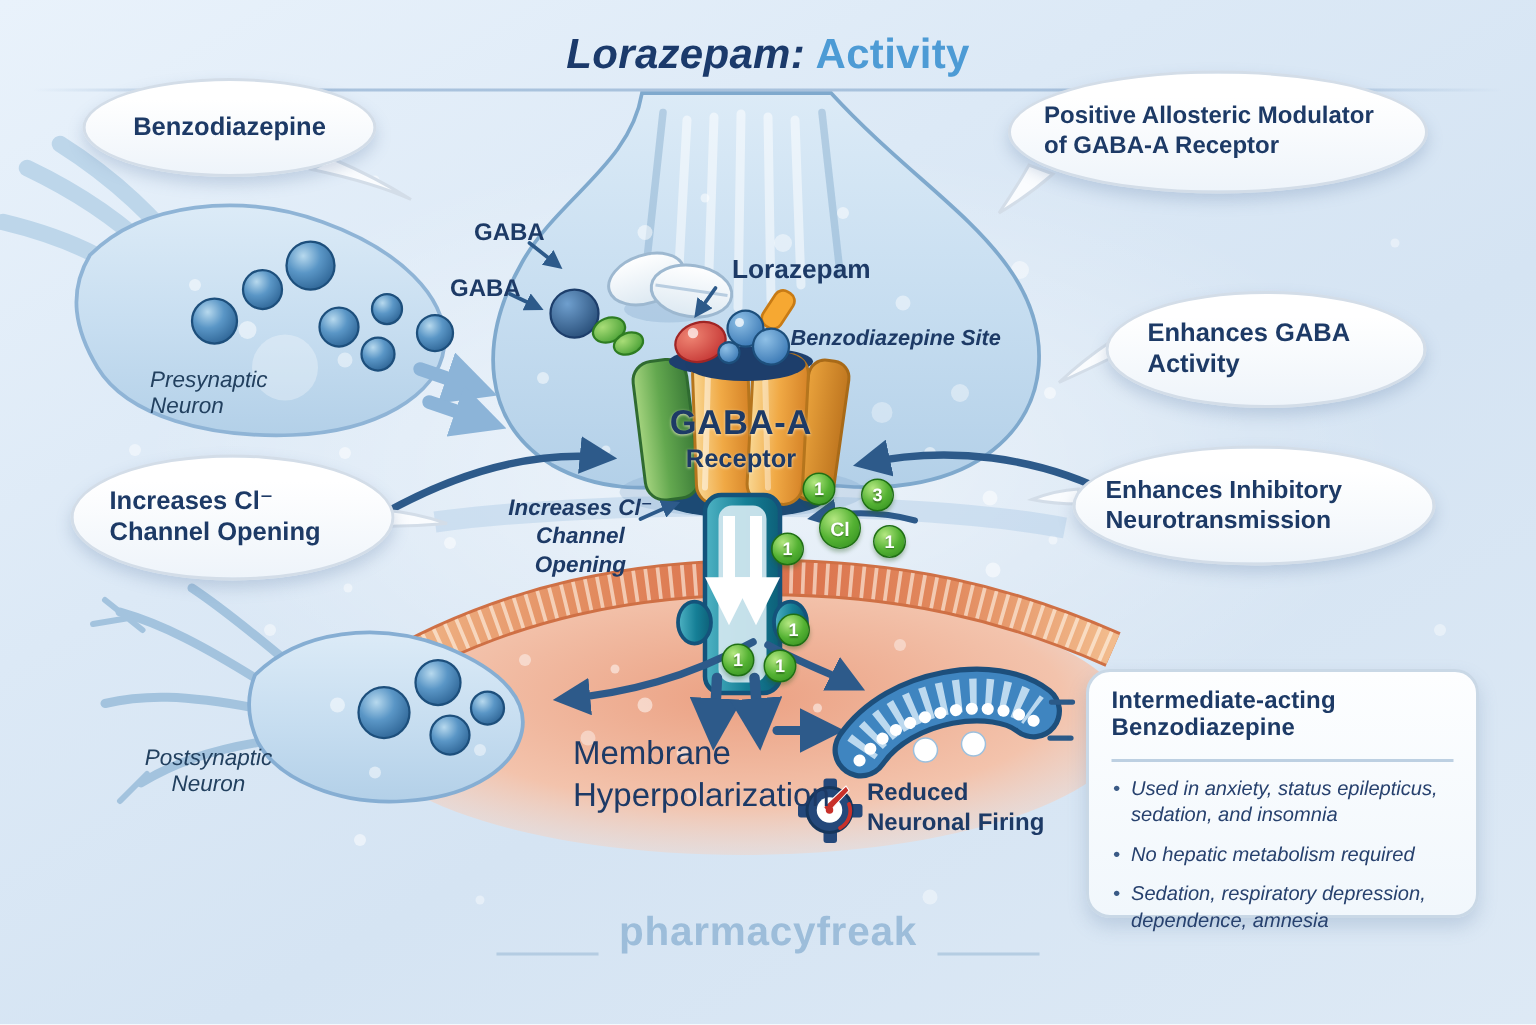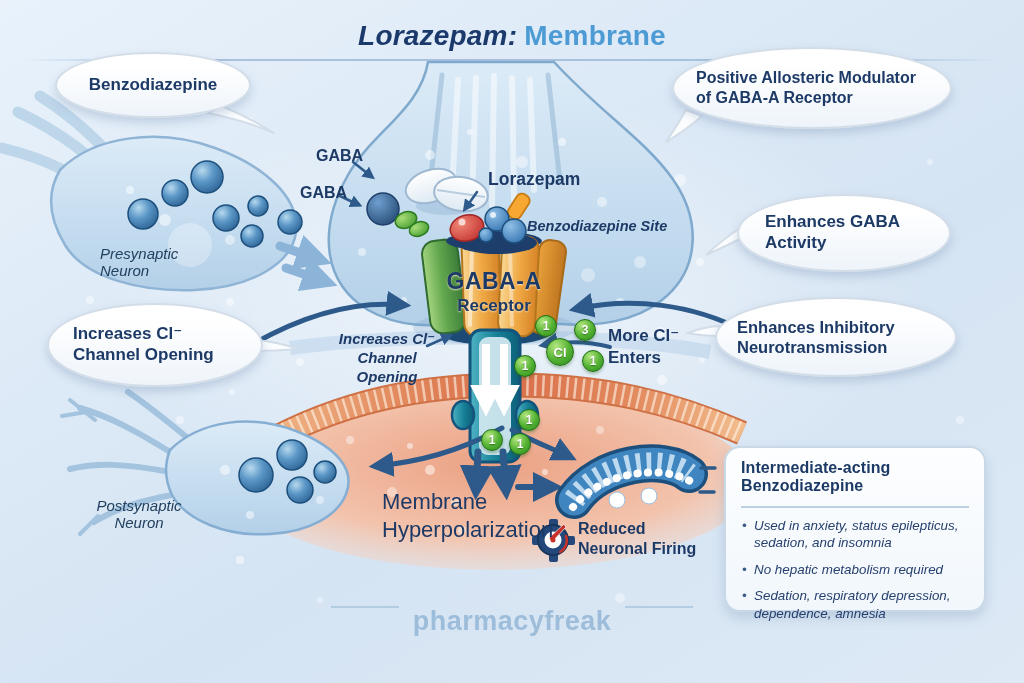--- a/index.html
+++ b/index.html
@@ -72,21 +72,21 @@
      box-shadow:0 6px 12px rgba(110,140,175,.28); padding:11px 15px 8px 15px; }
   .infobox h3 { font-size:16px; font-weight:bold; color:#1d3a66; letter-spacing:.1px;
      padding-bottom:11px; border-bottom:2px solid #bdd0e2; }
   .infobox ul { list-style:none; margin-top:9px; }
   .infobox li { position:relative; font-size:13.4px; color:#27416e; line-height:1.3;
      padding-left:13px; margin-bottom:9px; font-style:italic; font-weight:500; }
   .infobox li::before { content:"•"; position:absolute; left:1px; top:0; color:#3a5population:1; color:#3a5a86; }
 
   
   .watermark { position:absolute; left:0; top:606px; width:100%; z-index:3;
-     display:flex; align-items:flex-start; justify-content:center; gap:14px; }
+     display:flex; align-items:flex-end; justify-content:center; gap:14px; }
   .watermark .line { width:68px; height:2px; background:#aec8de; opacity:.85; }
   .watermark .wm-text { font-size:27px; font-weight:bold; color:#93b7d6; letter-spacing:.5px; opacity:.85; }
 </style>
 </head>
 <body>
 
 <div class="canvas">
 
   <svg class="scene" width="1024" height="683" viewBox="0 0 1024 683">
     <defs>
@@ -358,21 +358,21 @@
     <g fill="#fafcfe" stroke="#d3dde8" stroke-width="2">
       <path d="M222,106 Q250,118 274,133 Q250,122 208,113 Z"></path>
       <path d="M702,116 Q686,130 666,142 Q677,126 686,110 Z"></path>
       <path d="M742,238 Q726,246 706,255 Q722,240 740,228 Z"></path>
       <path d="M720,336 Q702,336 688,333 Q703,327 719,326 Z"></path>
       <path d="M256,340 Q278,342 298,349 Q276,351 254,351 Z"></path>
     </g>
   </svg>
 
   <div class="title">
-    <span class="drug">Lorazepam:</span><span class="suffix">Membrane</span>
+    <span class="drug">Lorazepam:</span><span class="suffix">Activity</span>
   </div>
   <div class="title-underline"></div>
 
   <div class="bubble b-benzo">
     <span>Benzodiazepine</span>
   </div>
   <div class="bubble b-pam">
     <span>Positive Allosteric Modulator of GABA-A Receptor</span>
   </div>
   <div class="bubble b-gaba">
@@ -387,21 +387,20 @@
 
   <div class="lbl l-gaba1">GABA</div>
   <div class="lbl l-gaba2">GABA</div>
   <div class="lbl l-loraz">Lorazepam</div>
   <div class="lbl l-bsite">Benzodiazepine Site</div>
   <div class="lbl l-rec1">GABA-A</div>
   <div class="lbl l-rec2">Receptor</div>
   <div class="lbl l-presyn">Presynaptic Neuron</div>
   <div class="lbl l-postsyn">Postsynaptic Neuron</div>
   <div class="lbl l-incl">Increases Cl⁻ Channel Opening</div>
-  <div class="lbl l-morecl">More Cl⁻ Enters</div>
   <div class="lbl l-hyper">Membrane Hyperpolarization</div>
   <div class="lbl l-firing">Reduced Neuronal Firing</div>
 
   <div class="ion ion-a">1</div>
   <div class="ion ion-b">3</div>
   <div class="ion ion-c">Cl</div>
   <div class="ion ion-d">1</div>
   <div class="ion ion-e">1</div>
   <div class="ion ion-f">1</div>
   <div class="ion ion-g">1</div>

